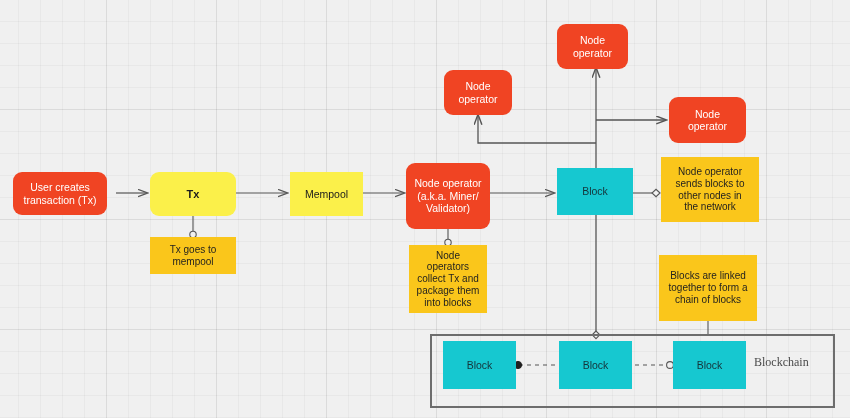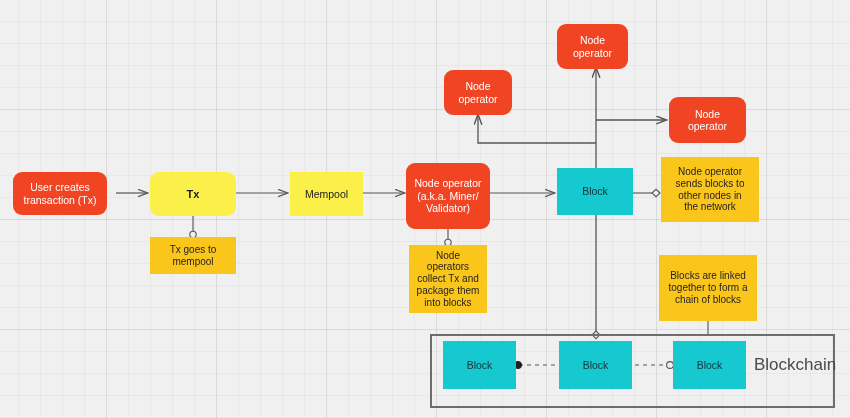--- a/index.html
+++ b/index.html
@@ -38,22 +38,22 @@
   .n-red{background:#f04423;color:#ffffff;border-radius:9px;font-size:10.5px;}
   .n-yellow{background:#fbf04a;color:#1b1b1b;font-size:11px;font-weight:bold;}
   .n-yellow-plain{background:#fbf04a;color:#1b1b1b;font-size:10.5px;}
   .n-note{background:#fac61b;color:#1f1f1f;font-size:10px;}
   .n-cyan{background:#16c8d0;color:#15343a;font-size:10.5px;}
   .group-box{
     position:absolute;box-sizing:border-box;
     border:2px solid #6d6d6d;background:transparent;
   }
   .group-label{
-    position:absolute;color:#4a4a4a;font-size:17px;
-    font-family:Liberation Sans, sans-serif;
+    position:absolute;color:#4a4a4a;font-size:12px;
+    font-family:Liberation Serif, serif;
   }
 </style>
 </head>
 <body>
 
 <div id="canvas">
 
   <svg class="edges" viewBox="0 0 850 418" xmlns="http://www.w3.org/2000/svg">
     <defs>
       <marker id="arrow" markerWidth="9" markerHeight="9" refX="7.5" refY="3" orient="auto" markerUnits="strokeWidth">

